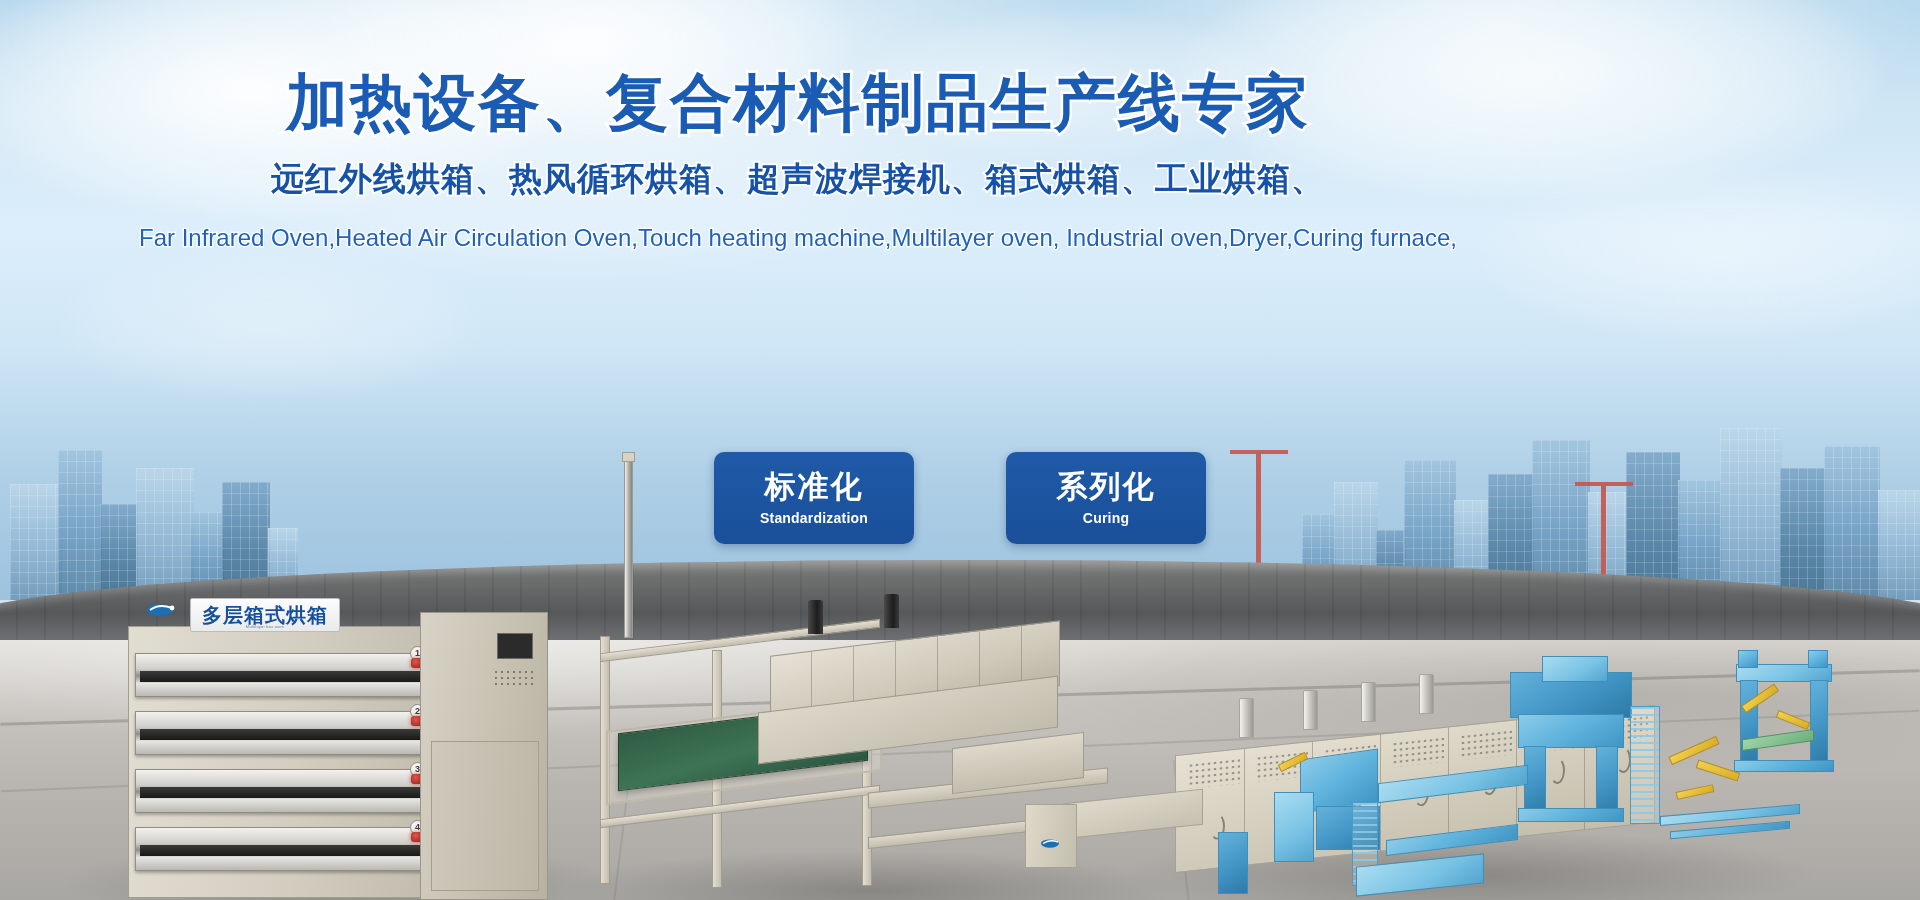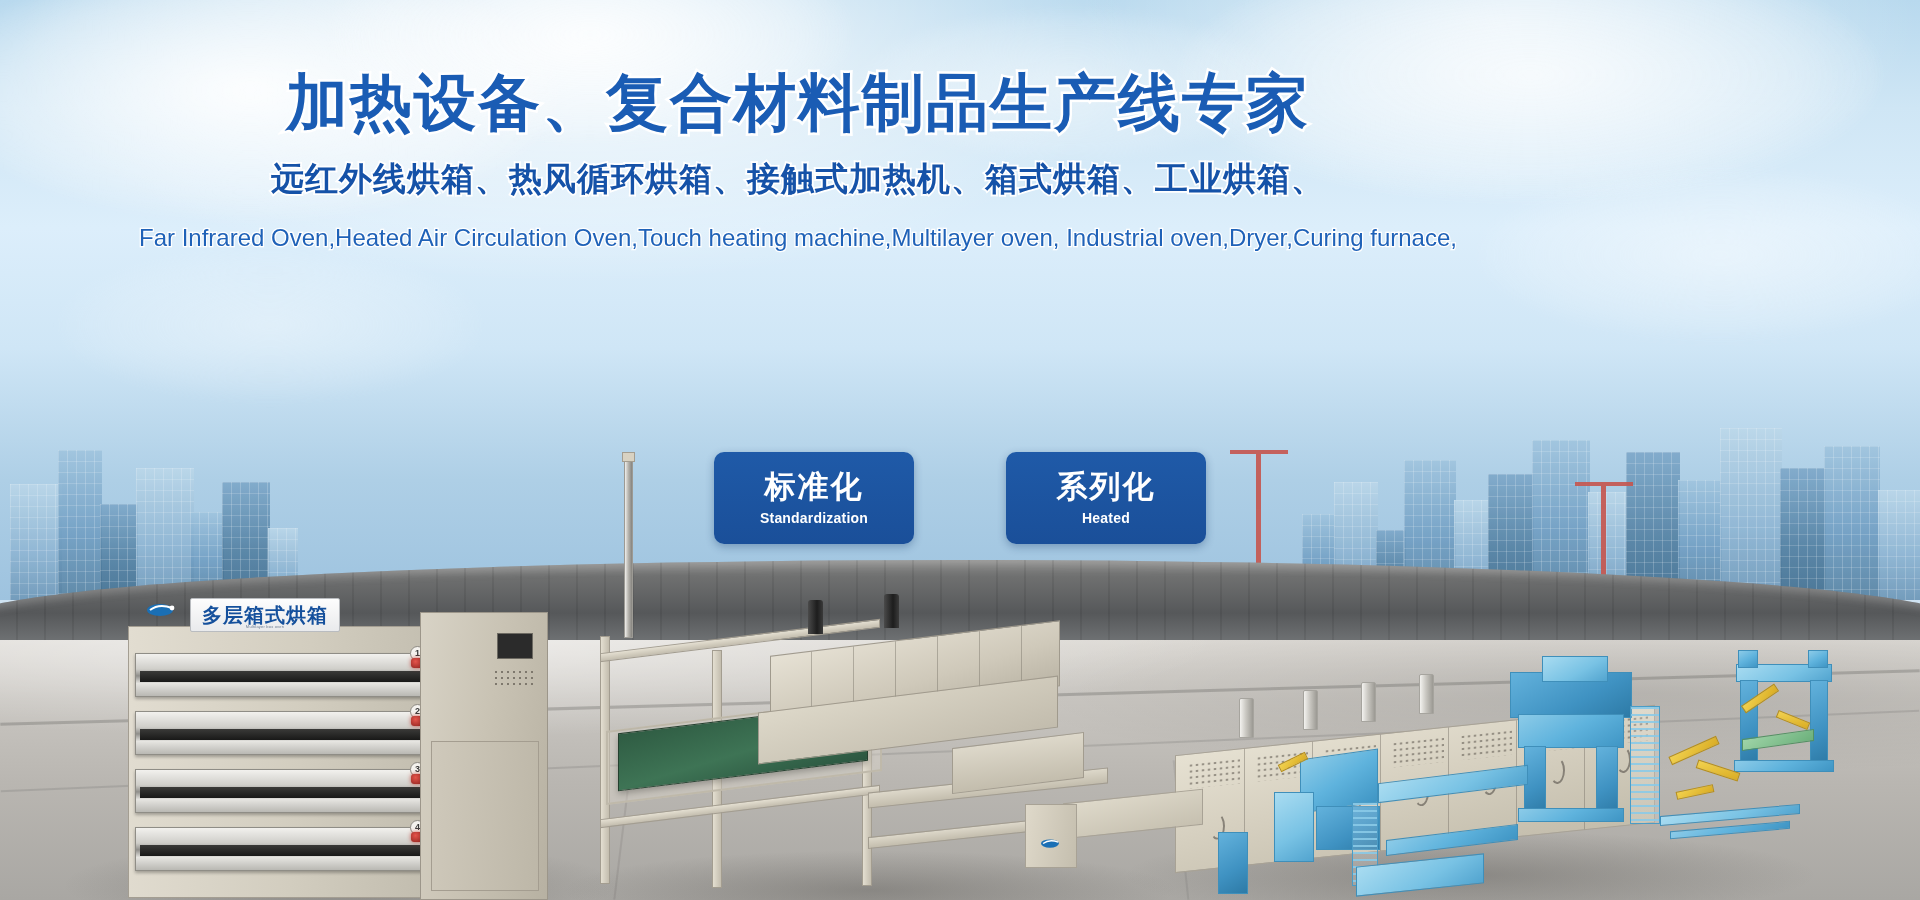--- a/index.html
+++ b/index.html
@@ -491,28 +491,28 @@
     <div class="ladder" style="left:92px; top:62px;  width:26px; height:84px;"></div>
     <div class="bl lt" style="left:118px; top:34px;  width:150px; height:20px; transform:skewY(-7deg);"></div>
     <div class="bl" style="left:126px; top:92px;  width:132px; height:16px; transform:skewY(-7deg);"></div>
     <div class="bl lt" style="left:96px;  top:120px; width:128px; height:30px; transform:skewY(-6deg);"></div>
     <div class="yl" style="left:18px;  top:18px;  width:30px;  height:8px; transform:rotate(-26deg);"></div>
     <div class="bl dk" style="left:-42px; top:92px;  width:30px;  height:62px;"></div>
   </div>
 
   <div class="text-wrap">
     <div class="title-zh">加热设备、复合材料制品生产线专家</div>
-    <div class="sub-zh">远红外线烘箱、热风循环烘箱、接触式加热机、箱式烘箱、工业烘箱、</div>
+    <div class="sub-zh">远红外线烘箱、热风循环烘箱、超声波焊接机、箱式烘箱、工业烘箱、</div>
     <div class="sub-en">Far Infrared Oven,Heated Air Circulation Oven,Touch heating machine,Multilayer oven, Industrial oven,Dryer,Curing furnace,</div>
   </div>
 
   <div class="badges">
     <div class="badge">
       <span class="b-zh">标准化</span>
       <span class="b-en">Standardization</span>
     </div>
     <div class="badge">
       <span class="b-zh">系列化</span>
-      <span class="b-en">Heated</span>
+      <span class="b-en">Curing</span>
     </div>
   </div>
 
 </div>
 
 </body></html>

